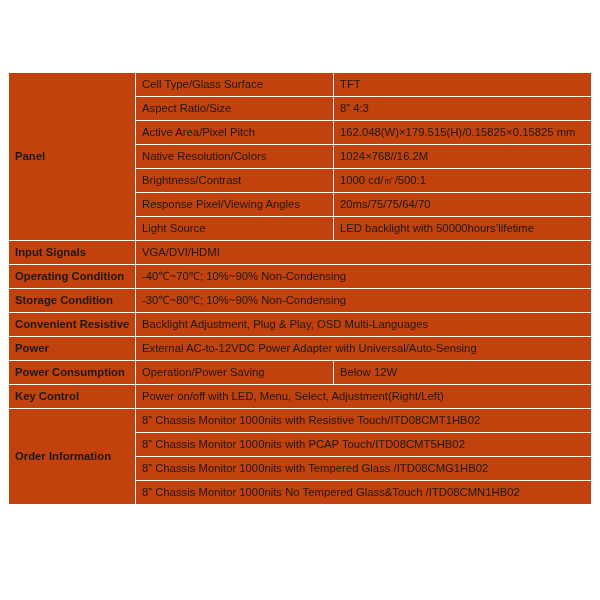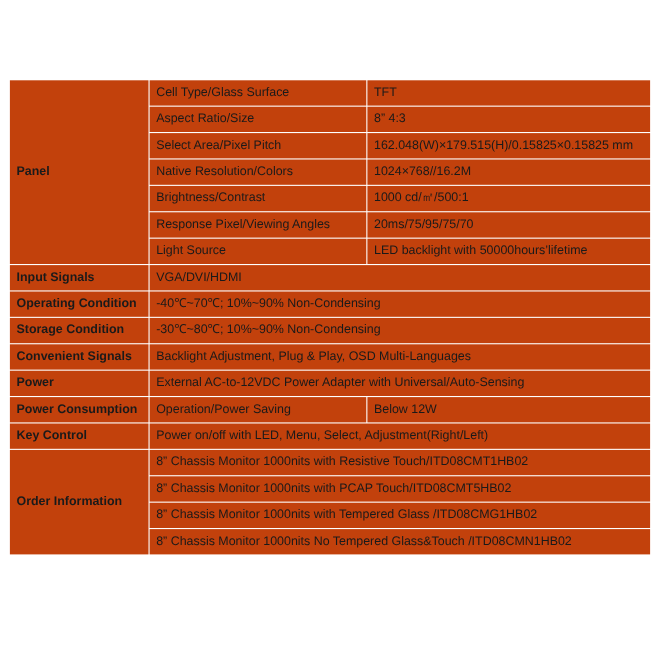--- a/index.html
+++ b/index.html
@@ -78,53 +78,53 @@
         <tr>
           <td class="label-cell label-merged" rowspan="7">Panel</td>
           <td class="sub-cell">Cell Type/Glass Surface</td>
           <td class="value-cell">TFT</td>
         </tr>
         <tr>
           <td class="sub-cell">Aspect Ratio/Size</td>
           <td class="value-cell">8” 4:3</td>
         </tr>
         <tr>
-          <td class="sub-cell">Select Area/Pixel Pitch</td>
+          <td class="sub-cell">Active Area/Pixel Pitch</td>
           <td class="value-cell">162.048(W)×179.515(H)/0.15825×0.15825 mm</td>
         </tr>
         <tr>
           <td class="sub-cell">Native Resolution/Colors</td>
           <td class="value-cell">1024×768//16.2M</td>
         </tr>
         <tr>
           <td class="sub-cell">Brightness/Contrast</td>
           <td class="value-cell">1000 cd/㎡/500:1</td>
         </tr>
         <tr>
           <td class="sub-cell">Response Pixel/Viewing Angles</td>
-          <td class="value-cell">20ms/75/95/75/70</td>
+          <td class="value-cell">20ms/75/75/64/70</td>
         </tr>
         <tr>
           <td class="sub-cell">Light Source</td>
           <td class="value-cell">LED backlight with 50000hours’lifetime</td>
         </tr>
         <tr>
           <td class="label-cell">Input Signals</td>
           <td class="value-cell" colspan="2">VGA/DVI/HDMI</td>
         </tr>
         <tr>
           <td class="label-cell">Operating Condition</td>
           <td class="value-cell" colspan="2">-40℃~70℃; 10%~90% Non-Condensing</td>
         </tr>
         <tr>
           <td class="label-cell">Storage Condition</td>
           <td class="value-cell" colspan="2">-30℃~80℃; 10%~90% Non-Condensing</td>
         </tr>
         <tr>
-          <td class="label-cell">Convenient Signals</td>
+          <td class="label-cell">Convenient Resistive</td>
           <td class="value-cell" colspan="2">Backlight Adjustment, Plug &amp; Play, OSD Multi-Languages</td>
         </tr>
         <tr>
           <td class="label-cell">Power</td>
           <td class="value-cell" colspan="2">External AC-to-12VDC Power Adapter with Universal/Auto-Sensing</td>
         </tr>
         <tr>
           <td class="label-cell">Power Consumption</td>
           <td class="sub-cell">Operation/Power Saving</td>
           <td class="value-cell">Below 12W</td>

